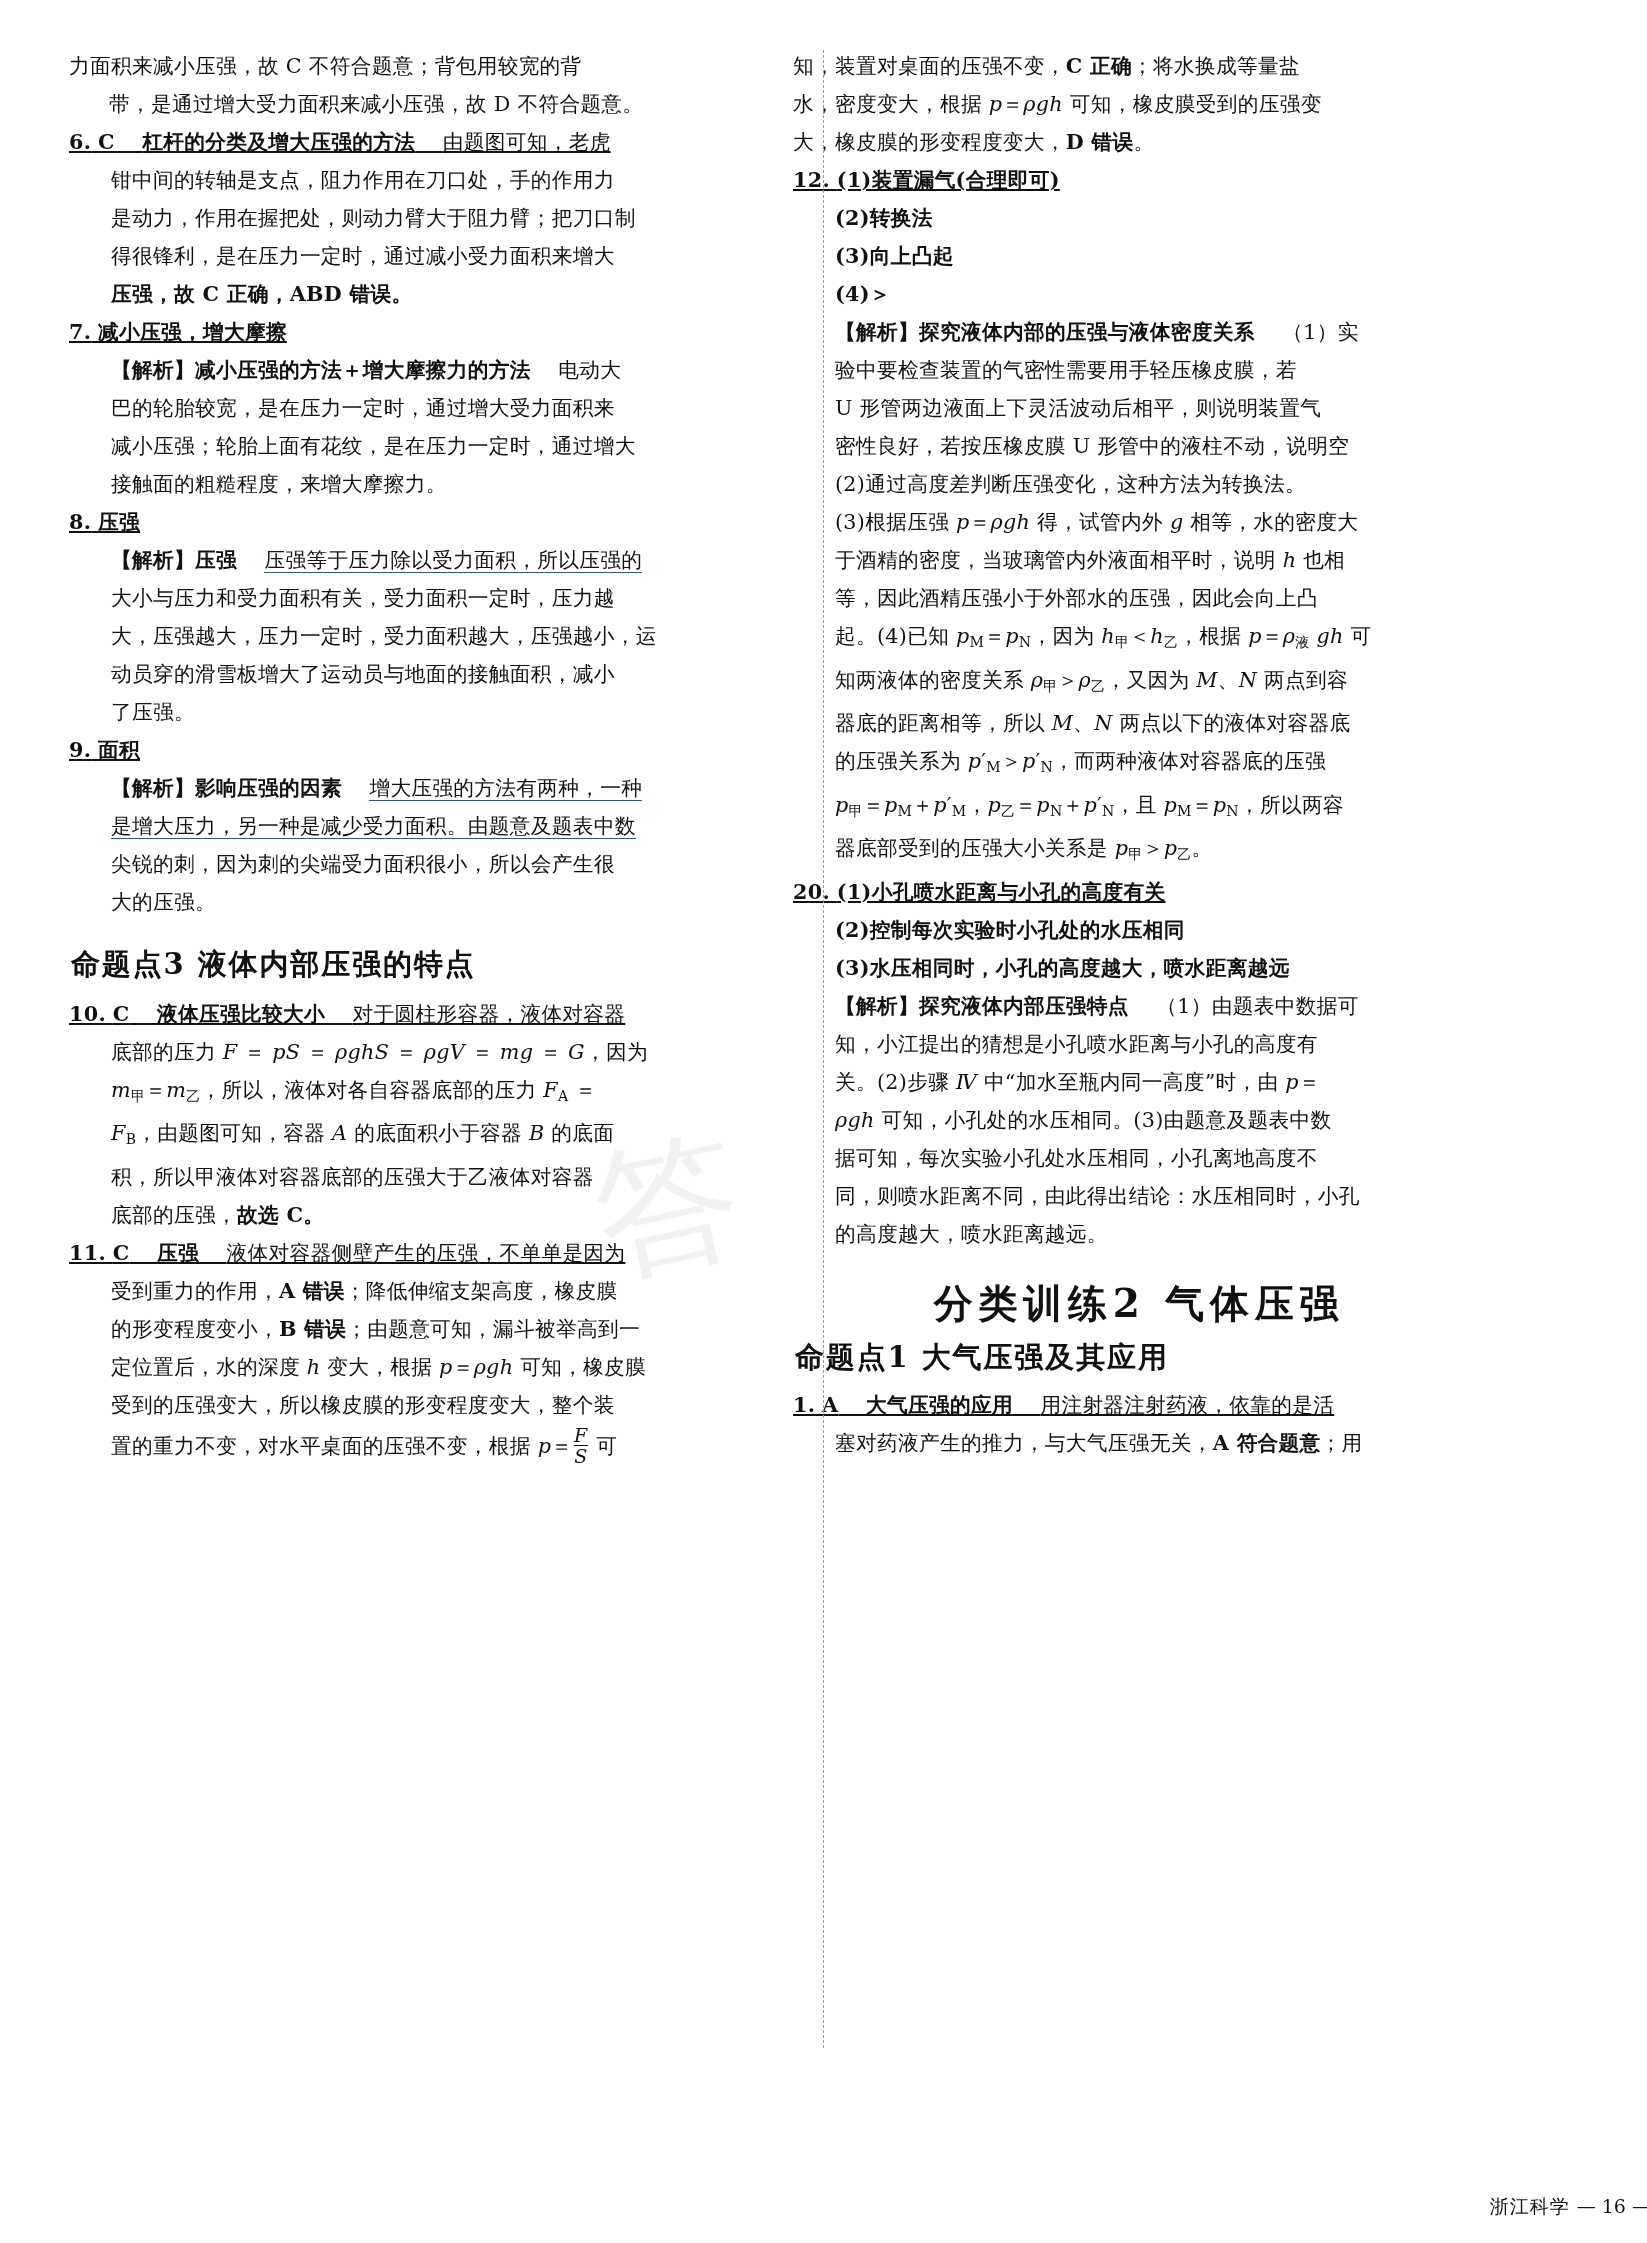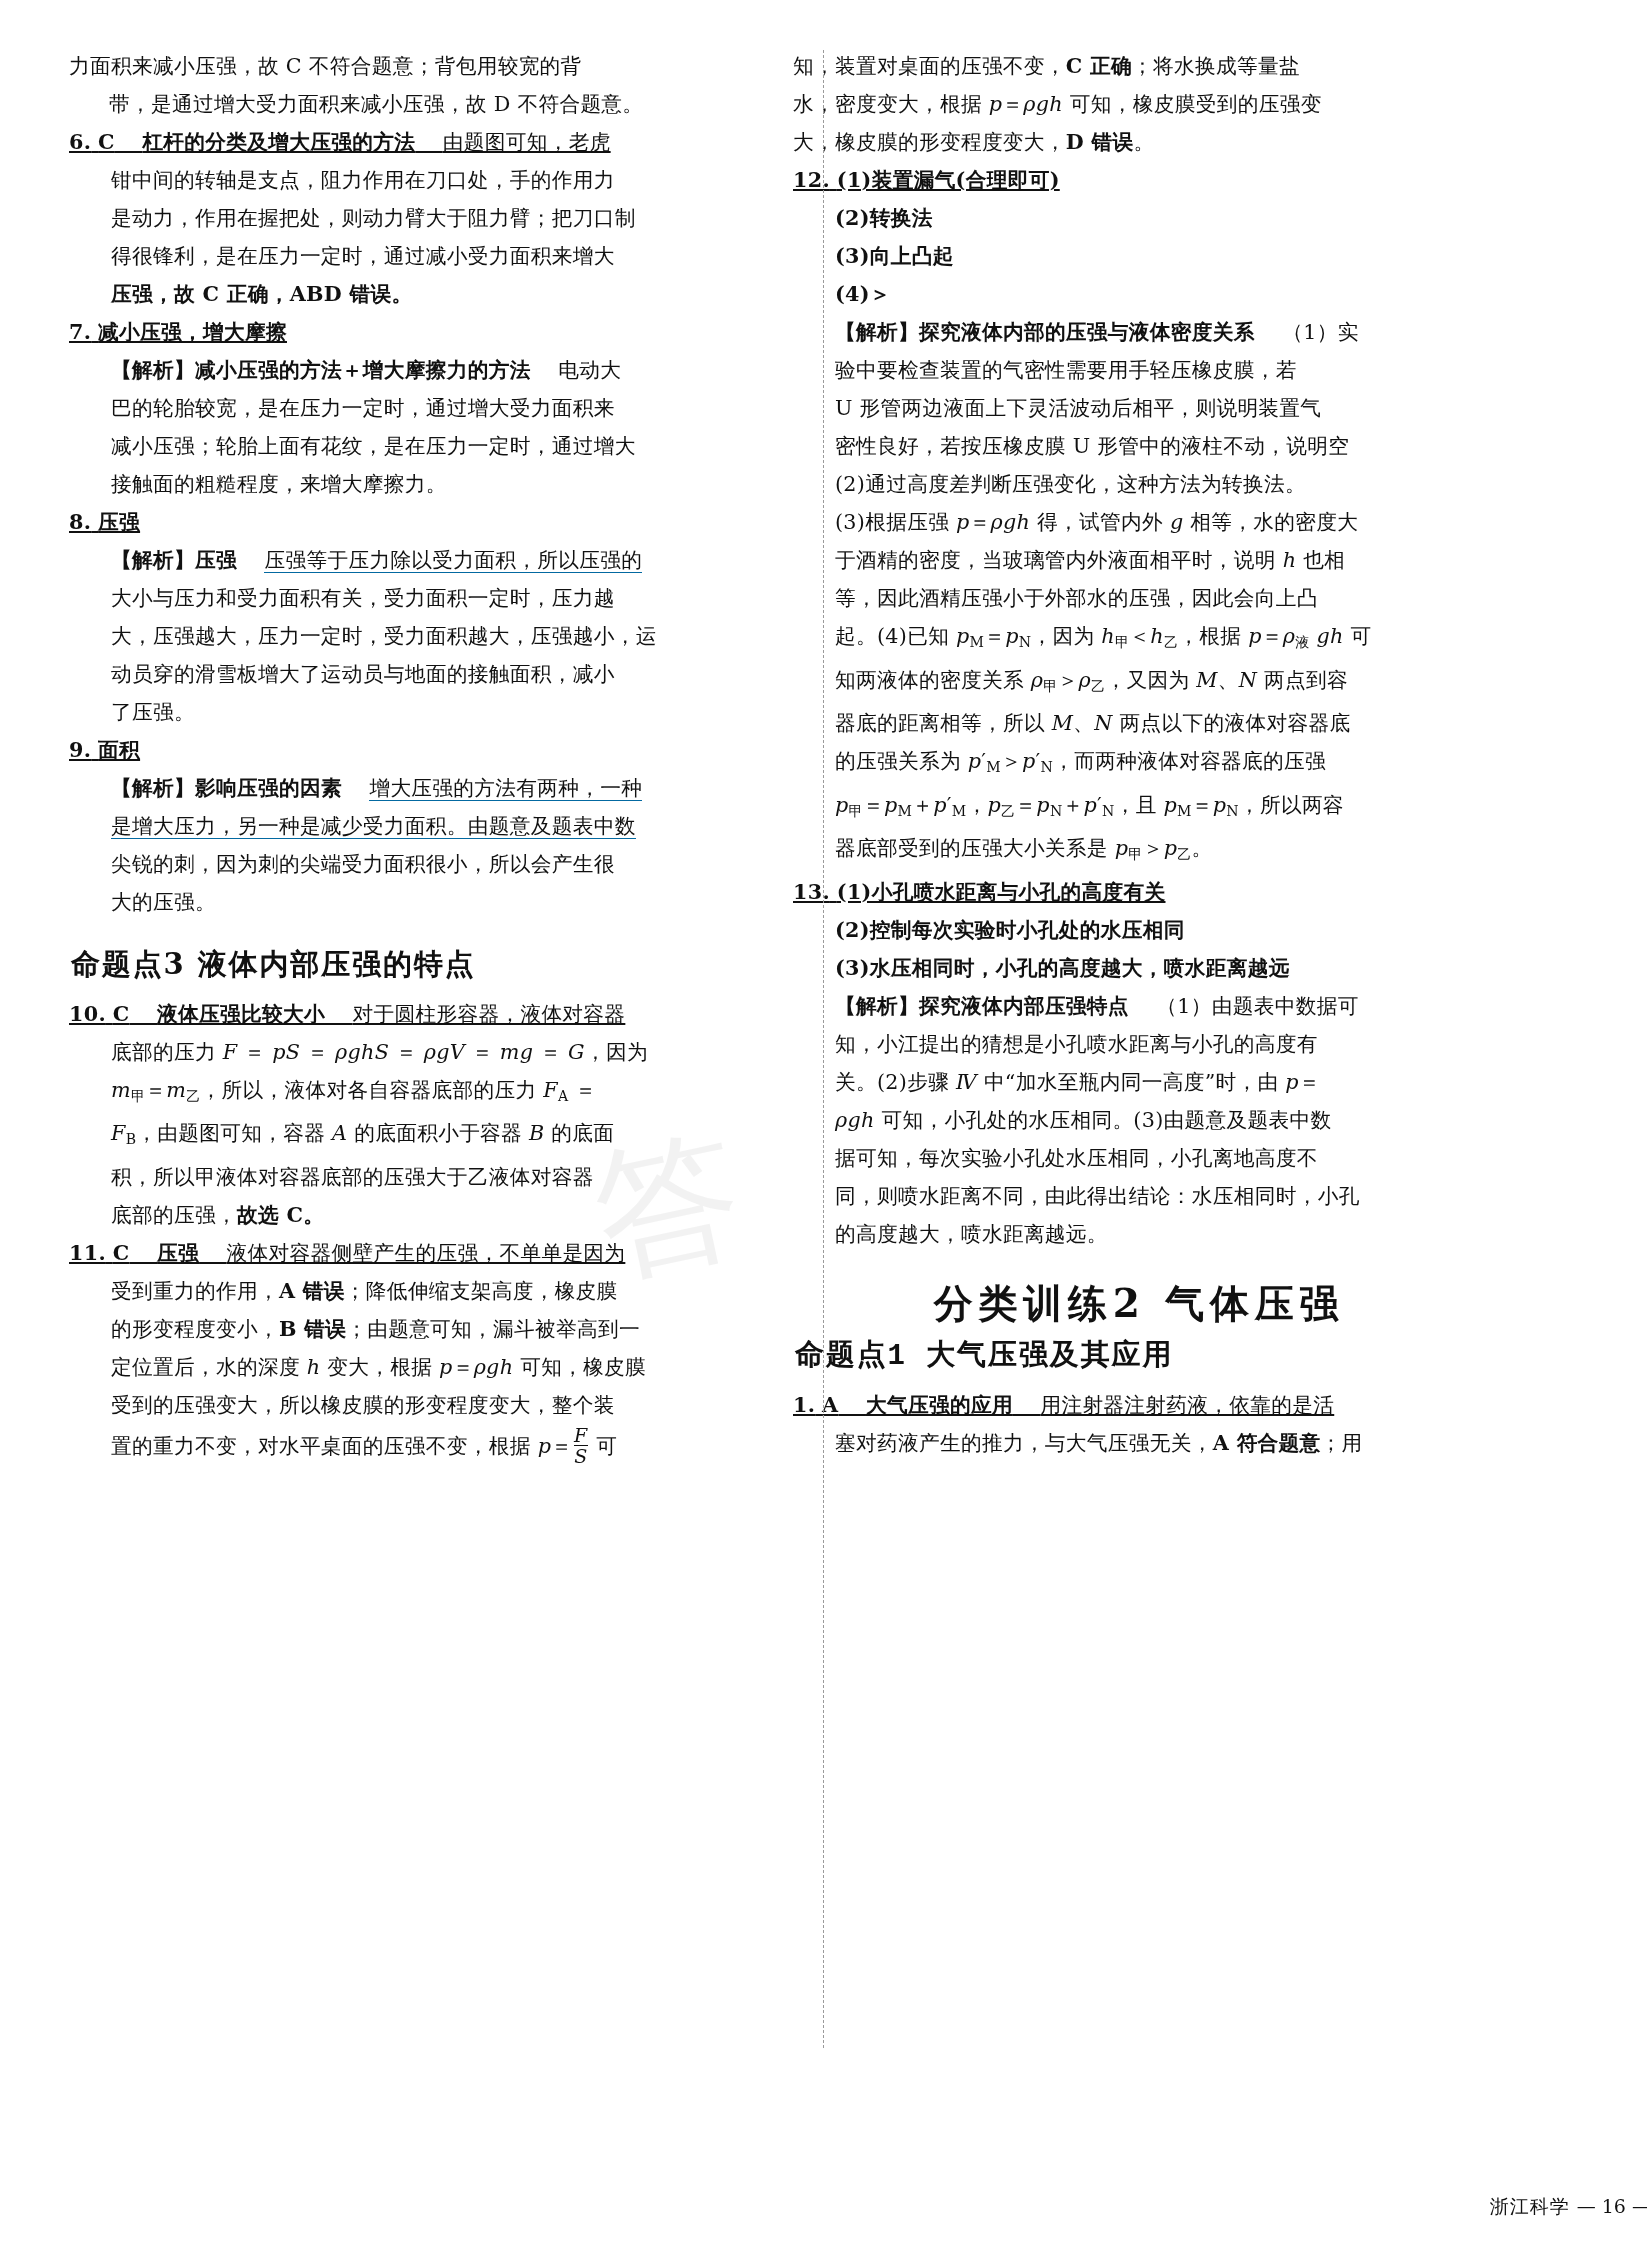--- a/index.html
+++ b/index.html
@@ -67,21 +67,20 @@
     text-align:center;
     margin:25px 0 7.7px 0;
     line-height:50px;
   }
   .subsect{
     font-size:29px;
     font-weight:bold;
     letter-spacing:1.9px;
     margin:5.8px 0 7.7px 1.9px;
     line-height:44px;
-    font-family:Liberation Mono, monospace;
   }
   .it{font-style:italic; font-family:"DejaVu Serif", serif;}
   .sub{font-size:0.68em; vertical-align:-0.25em;}
   .frac{
     display:inline-block;
     vertical-align:-0.55em;
     text-align:center;
     font-style:italic;
     line-height:1.05;
     font-size:0.92em;
@@ -237,21 +236,21 @@
       <p class="para hang2">于酒精的密度，当玻璃管内外液面相平时，说明 <span class="it">h</span> 也相</p>
       <p class="para hang2">等，因此酒精压强小于外部水的压强，因此会向上凸</p>
       <p class="para hang2">起。(4)已知 <span class="it">p</span><span class="sub">M</span>＝<span class="it">p</span><span class="sub">N</span>，因为 <span class="it">h</span><span class="sub">甲</span>＜<span class="it">h</span><span class="sub">乙</span>，根据 <span class="it">p</span>＝<span class="it">ρ</span><span class="sub">液</span> <span class="it">gh</span> 可</p>
       <p class="para hang2">知两液体的密度关系 <span class="it">ρ</span><span class="sub">甲</span>＞<span class="it">ρ</span><span class="sub">乙</span>，又因为 <span class="it">M</span>、<span class="it">N</span> 两点到容</p>
       <p class="para hang2">器底的距离相等，所以 <span class="it">M</span>、<span class="it">N</span> 两点以下的液体对容器底</p>
       <p class="para hang2">的压强关系为 <span class="it">p</span>′<span class="sub">M</span>＞<span class="it">p</span>′<span class="sub">N</span>，而两种液体对容器底的压强</p>
       <p class="para hang2"><span class="it">p</span><span class="sub">甲</span>＝<span class="it">p</span><span class="sub">M</span>＋<span class="it">p</span>′<span class="sub">M</span>，<span class="it">p</span><span class="sub">乙</span>＝<span class="it">p</span><span class="sub">N</span>＋<span class="it">p</span>′<span class="sub">N</span>，且 <span class="it">p</span><span class="sub">M</span>＝<span class="it">p</span><span class="sub">N</span>，所以两容</p>
       <p class="para hang2">器底部受到的压强大小关系是 <span class="it">p</span><span class="sub">甲</span>＞<span class="it">p</span><span class="sub">乙</span>。</p>
 
       <p class="para hang">
-        <span class="num">13.</span>
+        <span class="num">20.</span>
         <span class="b">(1)小孔喷水距离与小孔的高度有关</span>
       </p>
       <p class="para hang2 b">(2)控制每次实验时小孔处的水压相同</p>
       <p class="para hang2 b">(3)水压相同时，小孔的高度越大，喷水距离越远</p>
 
       <p class="para hang2">
         <span class="b">【解析】</span><span class="b">探究液体内部压强特点</span>
         &nbsp;&nbsp;
         <span>（1）由题表中数据可</span>
       </p>

